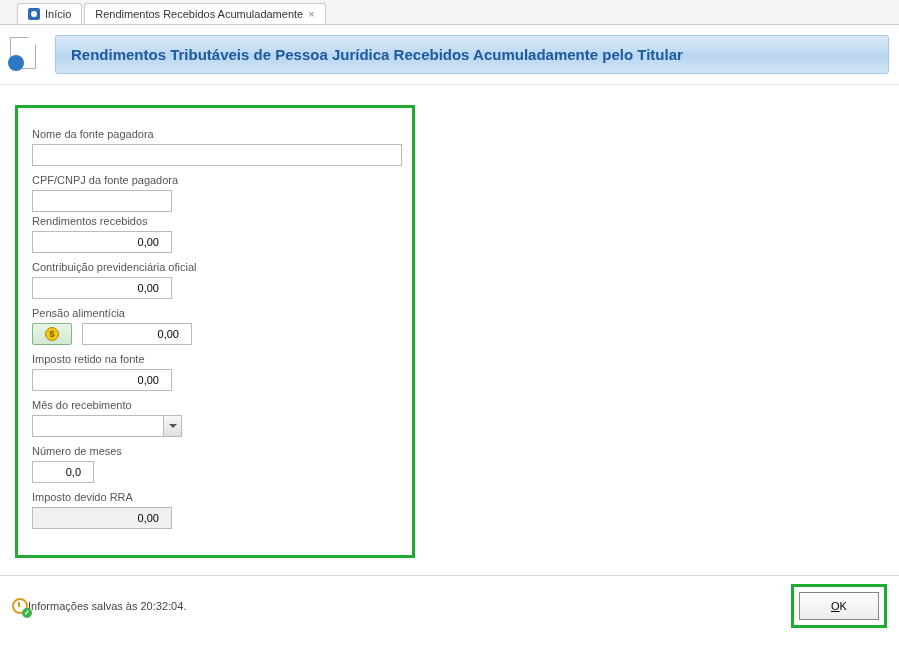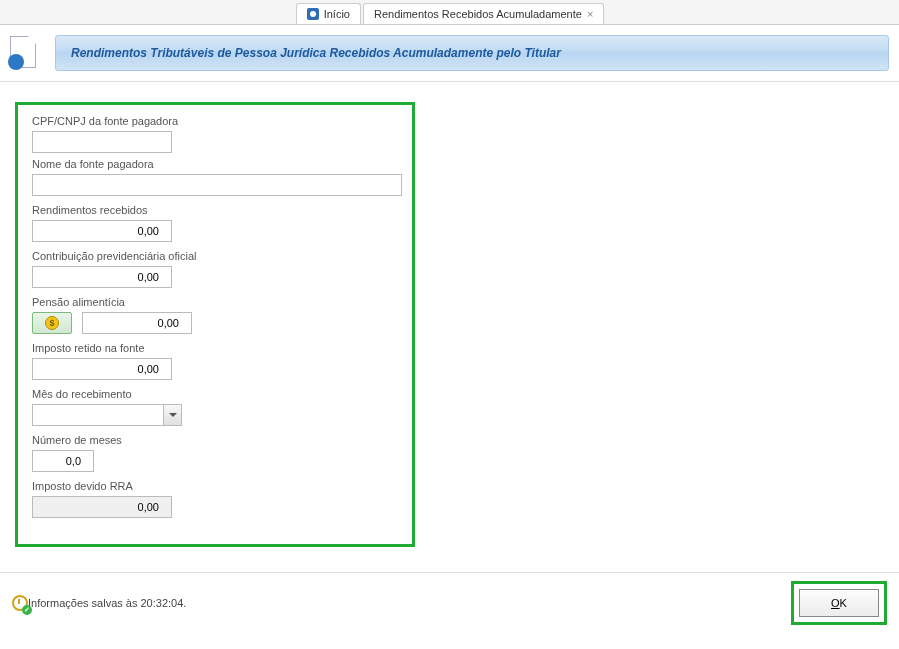--- a/index.html
+++ b/index.html
@@ -1,30 +1,30 @@
 <!DOCTYPE html>
 <html><head>
   <meta charset="utf-8">
   <style>
     * { box-sizing: border-box; margin: 0; padding: 0; }
     body { font-family: Tahoma, Verdana, sans-serif; font-size: 11px; background: #fff; color: #333; width: 899px; }
     
-    .tabs { display: flex; background: #f5f5f5; border-bottom: 1px solid #ccc; padding-top: 3px; padding-left: 3px; justify-content: center; }
+    .tabs { display: flex; background: #f5f5f5; border-bottom: 1px solid #ccc; padding-top: 3px; padding-left: 17px; }
     .tab { padding: 4px 10px; border: 1px solid #ccc; background: #fff; display: flex; align-items: center; gap: 5px; font-size: 11px; border-bottom: none; border-top-left-radius: 3px; border-top-right-radius: 3px; margin-right: 2px; }
     .tab-close { cursor: pointer; color: #888; font-size: 11px; }
     .tab-icon { width: 12px; height: 12px; display: inline-block; background: #2e6cb6; border-radius: 2px; position: relative; }
     .tab-icon::after { content: ''; position: absolute; left: 3px; top: 3px; width: 6px; height: 6px; background: #fff; border-radius: 50%; }
     
     .header-area { padding: 10px; background: #fff; display: flex; align-items: center; gap: 15px; border-bottom: 1px solid #e0e0e0; }
     .header-icon { width: 30px; height: 35px; position: relative; }
     .page-icon { width: 26px; height: 32px; border: 1px solid #aac; background: #fff; position: relative; }
     .page-icon::before { content: ''; position: absolute; right: -1px; top: -1px; width: 0; height: 0; border-style: solid; border-width: 0 8px 8px 0; border-color: transparent #fff transparent transparent; }
     .page-icon::after { content: ''; position: absolute; left: -3px; bottom: -3px; width: 16px; height: 16px; border-radius: 50%; background: #2e77c4; }
     .header-title-bar { flex: 1; background: linear-gradient(to bottom, #d8e8f7, #c4ddf3 40%, #b8d5f0 50%, #d0e4f6); border: 1px solid #a8c8e8; border-radius: 3px; padding: 10px 15px; }
-    .header-title { color: #1d5a9e; font-weight: bold; font-size: 12px; font-style: italic; }
+    .header-title { color: #1d5a9e; font-weight: bold; font-size: 15px; }
     
     .content { padding: 20px 15px 10px 15px; min-height: 490px; position: relative; }
     .form-panel { border: 3px solid #1faa33; padding: 10px 14px 12px 14px; width: 400px; }
     .field-group { margin-bottom: 8px; }
     .field-label { color: #555; font-size: 11px; margin-bottom: 4px; display: block; }
     .text-input { border: 1px solid #bbb; padding: 3px 12px; font-size: 11px; height: 22px; background: #fff; }
     .num-input { text-align: right; width: 140px; }
     .wide-input { width: 370px; }
     .small-input { width: 140px; }
     .tiny-input { width: 62px; text-align: right; }
@@ -70,31 +70,31 @@
     <div class="page-icon"></div>
   </div>
   <div class="header-title-bar">
     <div class="header-title">Rendimentos Tributáveis de Pessoa Jurídica Recebidos Acumuladamente pelo Titular</div>
   </div>
 </div>
 
 <div class="content">
   <div class="form-panel">
 
+    <div class="field-group" style="margin-top:10px;">
+      <label class="field-label">Nome da fonte pagadora</label>
+      <input type="text" class="text-input wide-input" value="" style="">
+    </div>
+
     <div class="field-group">
       <label class="field-label">CPF/CNPJ da fonte pagadora</label>
       <div style="display:flex;">
         <input type="text" class="text-input small-input" style="width: 140px; padding: 0px;" value="">
       </div>
       <div style="margin-top:-21px;margin-left:3px;width:70px;height:16px;background:#888;pointer-events:none;"></div>
-    </div>
-
-    <div class="field-group" style="margin-top:10px;">
-      <label class="field-label">Nome da fonte pagadora</label>
-      <input type="text" class="text-input wide-input" value="" style="">
     </div>
 
     <div class="field-group">
       <label class="field-label">Rendimentos recebidos</label>
       <input type="text" class="text-input num-input" value="0,00" style="">
     </div>
 
     <div class="field-group">
       <label class="field-label">Contribuição previdenciária oficial</label>
       <input type="text" class="text-input num-input" value="0,00" style="">

